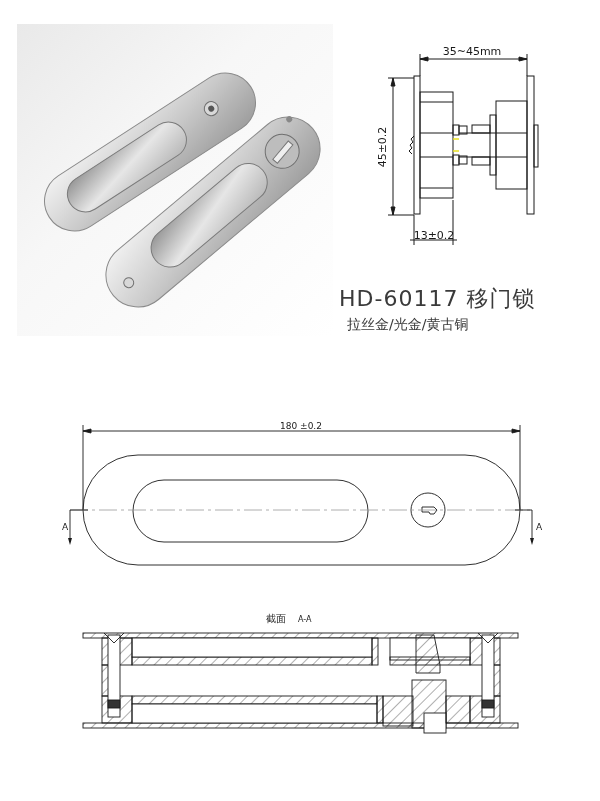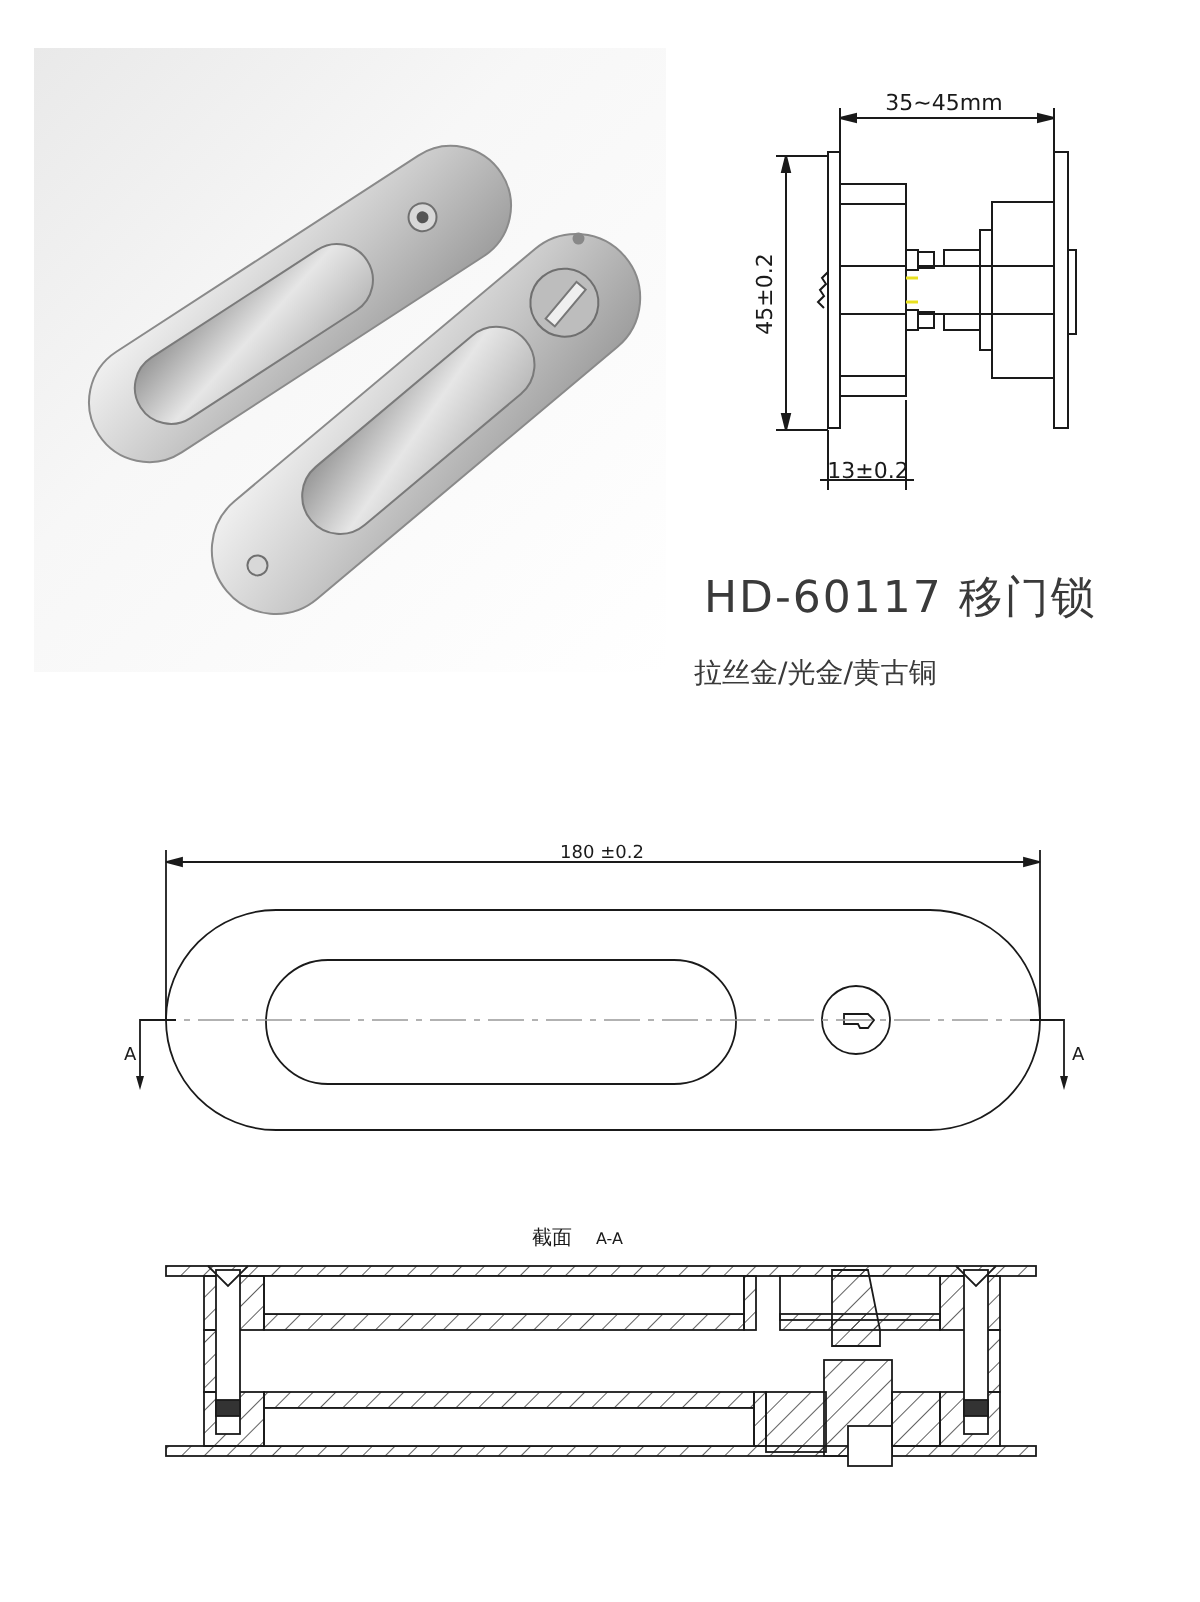--- a/index.html
+++ b/index.html
@@ -1,20 +1,20 @@
 <!DOCTYPE html>
 <html><head>
 <meta charset="utf-8">
 <style>
   html,body{margin:0;padding:0;background:#ffffff;}
   body{width:600px;height:801px;position:relative;overflow:hidden;font-family:"DejaVu Sans",sans-serif;}
   .abs{position:absolute;}
   #photo{left:17px;top:24px;width:316px;height:312px;background:linear-gradient(135deg,#e9e9e9 0%,#f7f7f7 40%,#ffffff 100%);}
-  #title{left:352px;top:284px;font-size:22px;color:#3a3a3a;letter-spacing:1px;white-space:nowrap;font-family:"DejaVu Sans",sans-serif;}
-  #subtitle{left:347px;top:316px;font-size:14px;color:#3a3a3a;white-space:nowrap;margin-top:12px;}
+  #title{left:339px;top:284px;font-size:22px;color:#3a3a3a;letter-spacing:1px;white-space:nowrap;font-family:"DejaVu Sans",sans-serif;}
+  #subtitle{left:347px;top:316px;font-size:14px;color:#3a3a3a;white-space:nowrap;}
   svg text{font-family:"DejaVu Sans",sans-serif;}
 </style>
 </head>
 <body>
 
 <div id="photo" class="abs">
   <svg width="316" height="312" viewBox="0 0 316 312">
     <defs>
       <linearGradient id="metal" x1="0" y1="0" x2="1" y2="1">
         <stop offset="0" stop-color="#f4f4f4"></stop>

